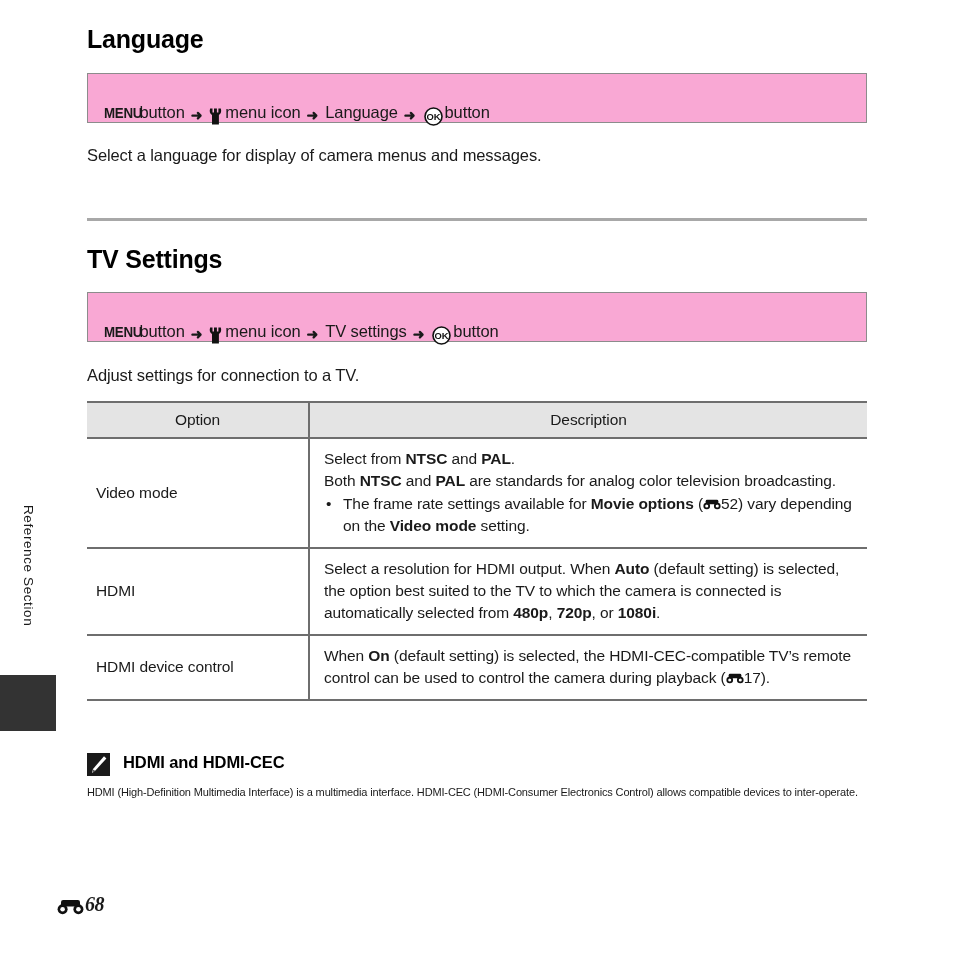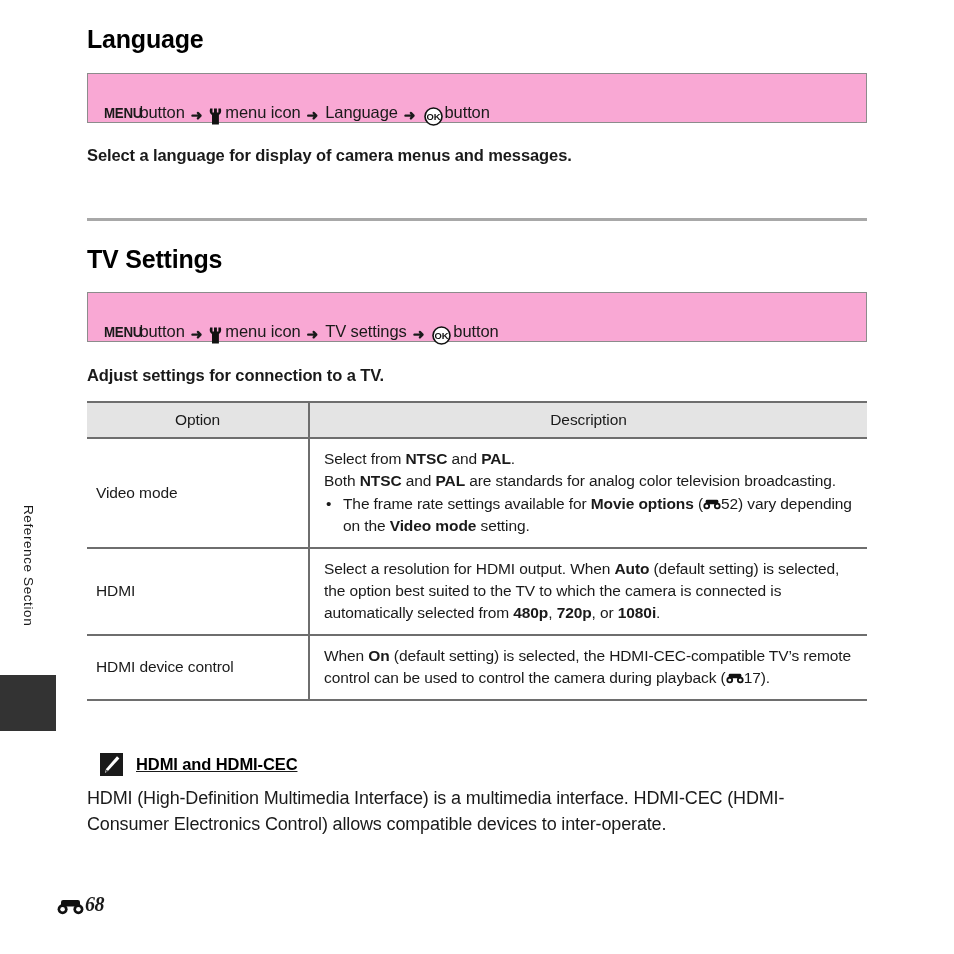--- a/index.html
+++ b/index.html
@@ -128,21 +128,20 @@
     height: 16px;
     top: 2px;
   }
 
   
   .body-text {
     position: absolute;
     font-size: 16.5px;
     color: #1a1a1a;
     letter-spacing: -0.1px;
-    font-weight: bold;
   }
   .desc-language { left: 87px; top: 146px; width: 780px; }
   .desc-tv       { left: 87px; top: 366px; width: 780px; }
 
   
   .rule {
     position: absolute;
     left: 87px;
     top: 218px;
     width: 780px;
@@ -209,25 +208,24 @@
     text-align: left;
     padding-left: 2px;
   }
   .bullet-body { flex: 1 1 auto; }
 
   b, strong { font-weight: bold; }
 
   
   .note-head {
     position: absolute;
-    left: 100px;
+    left: 87px;
     top: 753px;
     display: flex;
-    align-items: center;
-    text-decoration: underline;
+    align-items: flex-start;
   }
   .note-icon {
     width: 23px;
     height: 23px;
     background: #1a1a1a;
     display: inline-block;
     position: relative;
     flex: 0 0 23px;
   }
   .note-title {
@@ -235,21 +233,21 @@
     font-weight: bold;
     margin-left: 13px;
     color: #000000;
     letter-spacing: -0.1px;
   }
   .note-body {
     position: absolute;
     left: 87px;
     top: 785px;
     width: 778px;
-    font-size: 18px;
+    font-size: 11px;
     line-height: 1.45;
     color: #1a1a1a;
     letter-spacing: -0.15px;
   }
 
   
   .footer {
     position: absolute;
     left: 57px;
     top: 893px;

